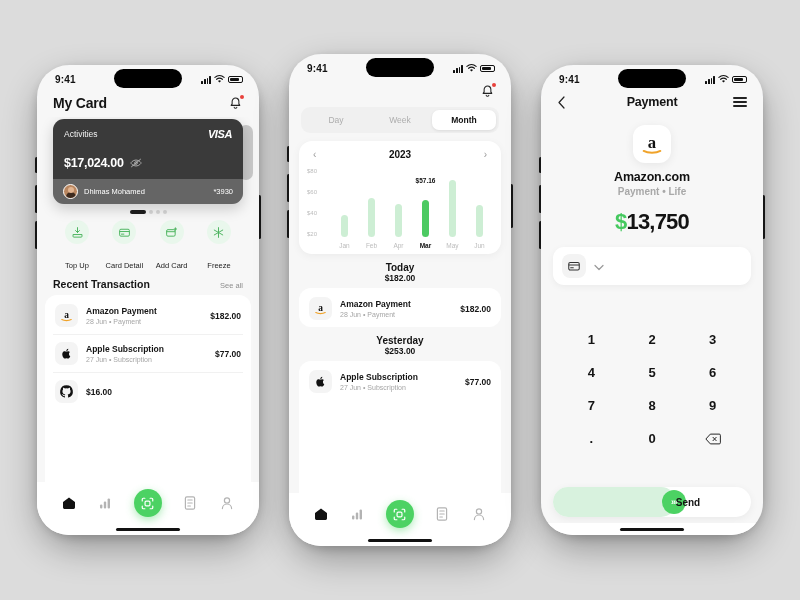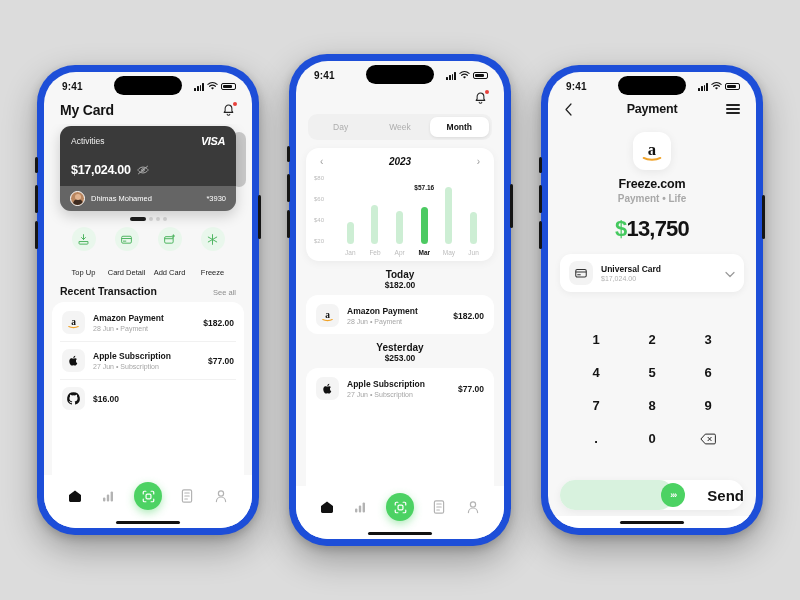--- a/index.html
+++ b/index.html
@@ -11,21 +11,20 @@
     position: relative;
   }
   .stage { position: absolute; inset: 0; display: flex; align-items: center; justify-content: center; gap: 30px; }
 
   
   .phone {
     position: relative;
     width: 222px; height: 470px;
     background: #1d4ed8;
     border-radius: 38px;
-    padding: 7px;
     box-shadow: 0 14px 34px rgba(0,0,0,.30), 0 3px 10px rgba(0,0,0,.18);
     flex: 0 0 auto;
   }
   .phone.mid { width: 222px; height: 492px; }
   .screen {
     position: relative;
     width: 100%; height: 100%;
     background: #f7f7f7;
     border-radius: 32px;
     overflow: hidden;
@@ -137,21 +136,21 @@
   .homebar i { width:64px; height:3px; border-radius:2px; background:#111; display:block; }
 
   
   .seg { margin: 2px 12px 8px; background:#f0f0f0; border-radius:9px; padding:3px; display:flex; }
   .seg-i { flex:1; text-align:center; font-size:8.5px; color:#adadad; padding:5px 0; border-radius:7px; }
   .seg-i.on { background:#fff; color:#111; font-weight:700; box-shadow:0 1px 3px rgba(0,0,0,.09); }
 
   
   .chart-card { margin: 0 10px; background:#fff; border-radius:13px; padding: 7px 8px 4px; box-shadow:0 2px 8px rgba(0,0,0,.05); }
   .yr { display:flex; align-items:center; justify-content:space-between; padding: 1px 6px 6px; }
-  .yr b { font-size:10px; color:#111; font-weight:700;font-style:italic; }
+  .yr b { font-size:10px; color:#111; font-weight:700; }
   .yr span { font-size:10px; color:#9a9a9a; }
   .plot { position:relative; height: 84px; display:flex; }
   .yaxis { width: 24px; display:flex; flex-direction:column; justify-content:space-between; padding: 2px 0 13px; }
   .yaxis span { font-size:6px; color:#bcbcbc; line-height:1; }
   .bars { flex:1; display:flex; align-items:flex-end; justify-content:space-around; padding-bottom:13px; position:relative; }
   .bcol { width: 14%; display:flex; flex-direction:column; align-items:center; justify-content:flex-end; height:100%; position:relative; }
   .bar { width: 7px; border-radius:4px; background:#cdeed4; }
   .bar.on { background:#4cca62; }
   .blbl { position:absolute; bottom:-12px; font-size:6.5px; color:#bcbcbc; }
   .blbl.on { color:#111; font-weight:700; }
@@ -169,21 +168,21 @@
   .cardsel-t { flex:1; }
   .cardsel-n { font-size:8.5px; font-weight:700; color:#131313; }
   .cardsel-b { font-size:7px; color:#b0b0b0; margin-top:1px; }
 
   .keypad { flex:1 1 auto; display:grid; grid-template-columns:repeat(3,1fr); align-content:center; padding: 6px 20px 0; }
   .key { text-align:center; font-size:13px; font-weight:700; color:#141414; padding: 9px 0; display:flex; align-items:center; justify-content:center; }
 
   .slider { margin: 0 12px 6px; height: 30px; background:#fff; border-radius:16px; display:flex; align-items:center; position:relative; box-shadow:0 2px 8px rgba(0,0,0,.06); }
   .slider-track { position:absolute; left:0; top:0; bottom:0; width:62%; background:#d8f2de; border-radius:16px; }
   .slider-thumb { position:absolute; left:55%; width:24px; height:24px; border-radius:50%; background:#4cd263; display:flex; align-items:center; justify-content:center; color:#fff; font-size:9px; letter-spacing:-1px; font-weight:700; }
-  .slider-lbl { position:absolute; right:0; width:38%; text-align:right; font-size:15px; font-weight:700; color:#141414; }
+  .slider-lbl { position:absolute; right:0; width:38%; text-align:left; font-size:10px; font-weight:700; color:#141414; }
 </style>
 </head>
 <body>
 
 <div class="stage">
 
   <div class="phone">
     <span class="side-btn l1"></span>
     <span class="side-btn l2"></span>
     <span class="side-btn l3"></span>
@@ -604,39 +603,35 @@
 
       <div class="body">
 
         <div class="merch">
           <span class="merch-logo">
             <svg width="26" height="26" viewBox="0 0 28 28">
                 <text x="14" y="18.5" text-anchor="middle" font-family="Liberation Serif, serif" font-size="18" font-weight="700" fill="#111">a</text>
                 <path d="M5 21.5c4.6 2.6 13.4 2.6 18 0" stroke="#f0a32a" stroke-width="2.1" fill="none" stroke-linecap="round"></path>
               </svg>
           </span>
-          <span class="merch-name">Freeze.com</span>
+          <span class="merch-name">Amazon.com</span>
           <span class="merch-sub">Payment • Life</span>
         </div>
 
         <div class="pay-amt">
           <em>$</em><span>13,750</span>
         </div>
 
         <div class="cardsel">
           <span class="cardsel-ico">
             <svg width="14" height="14" viewBox="0 0 16 16">
                 <rect x="2" y="4" width="12" height="8.5" rx="1.6" fill="none" stroke="#333" stroke-width="1.2"></rect>
                 <path d="M2 6.8h12" stroke="#333" stroke-width="1.2"></path>
                 <path d="M4.2 10h3" stroke="#333" stroke-width="1.2" stroke-linecap="round"></path>
               </svg>
-          </span>
-          <span class="cardsel-t">
-            <span class="cardsel-n" style="display:block">Universal Card</span>
-            <span class="cardsel-b" style="display:block">$17,024.00</span>
           </span>
           <span>
             <svg width="10" height="7" viewBox="0 0 10 7">
                 <path d="M1 1.5 5 5.5 9 1.5" stroke="#999" stroke-width="1.2" fill="none" stroke-linecap="round" stroke-linejoin="round"></path>
               </svg>
           </span>
         </div>
 
         <div class="keypad" id="keypad">
             <div class="key">1</div>

